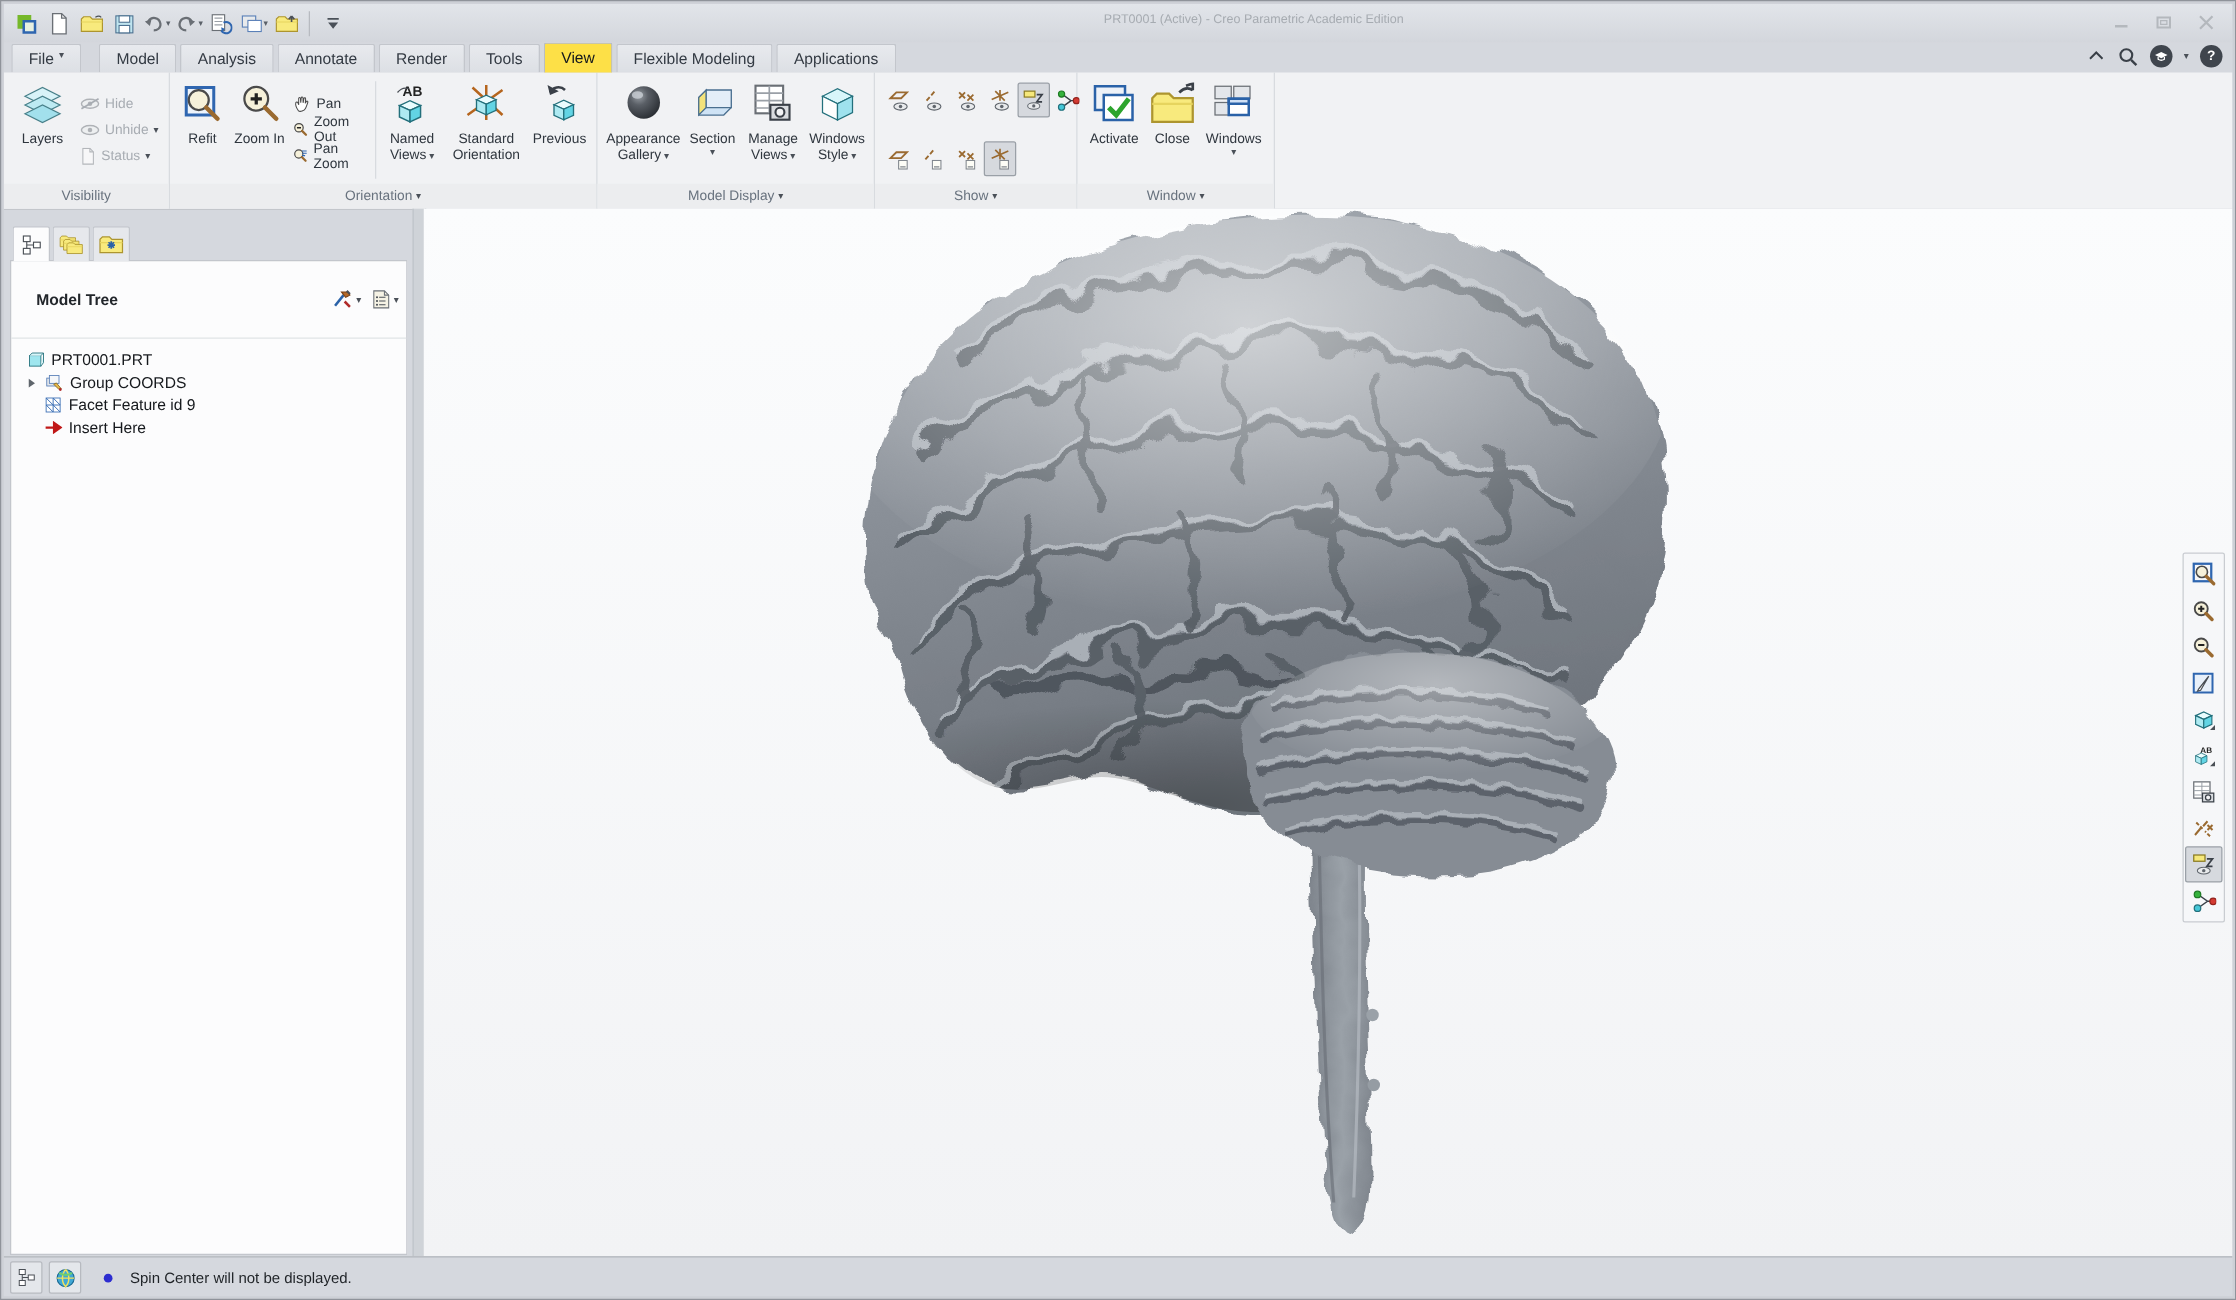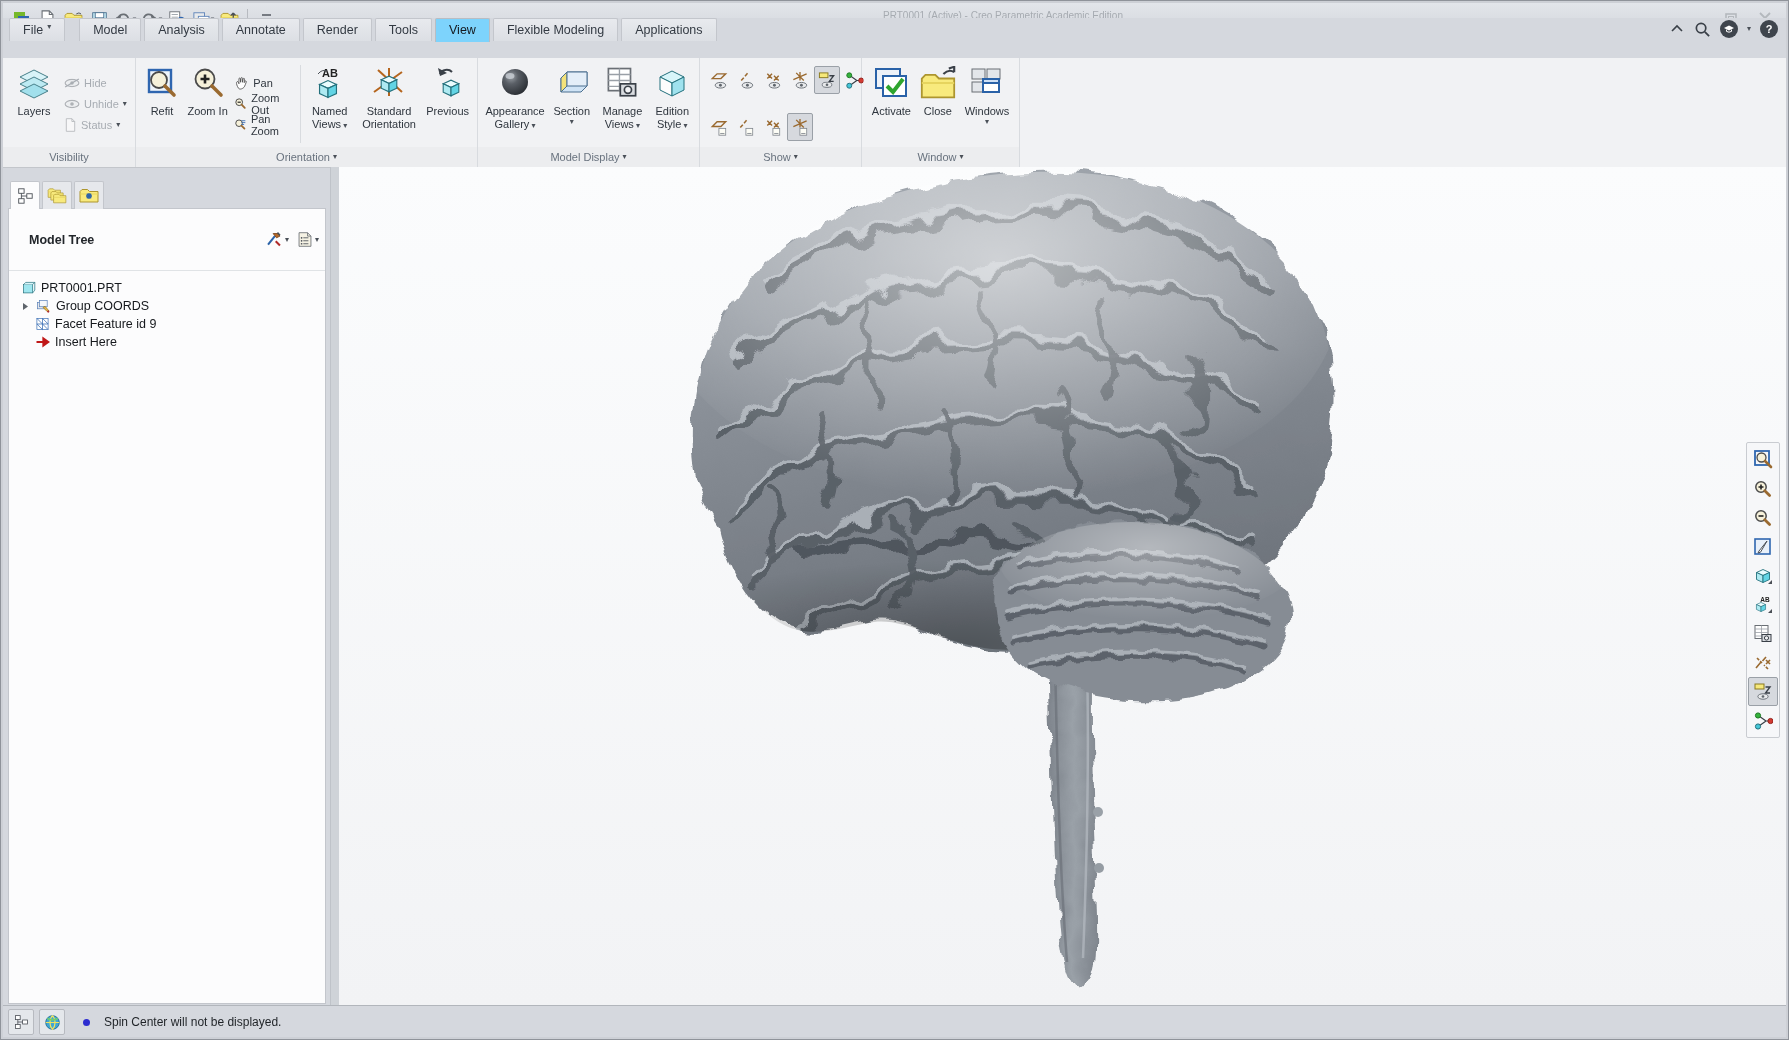--- a/index.html
+++ b/index.html
@@ -10,24 +10,24 @@
   
   #titlebar{position:absolute;left:3px;top:3px;right:3px;height:31px;background:linear-gradient(#e2e5ea,#d3d6dc);}
   #qat{position:absolute;left:6px;top:4px;display:flex;align-items:center;gap:2px}
   .qbtn{width:24px;height:24px;display:flex;align-items:center;justify-content:center;border-radius:2px}
   .qsep{width:1px;height:20px;background:#b7bac0;margin:0 4px}
   .dd7{font-size:7px;color:#5a6068;margin-left:1px}
   #title-text{position:absolute;left:1000px;top:7px;transform:translateX(-50%);font-size:10px;color:#a6abb1;white-space:nowrap}
   #winctl{position:absolute;right:10px;top:6px;display:flex;gap:12px}
   .wbtn{width:22px;height:17px;display:flex;align-items:center;justify-content:center}
   
-  #tabbar{position:absolute;left:3px;top:18px;right:3px;height:24px;background:#d5d8de;display:flex;align-items:flex-start}
+  #tabbar{position:absolute;left:3px;top:34px;right:3px;height:24px;background:#d5d8de;display:flex;align-items:center}
   .tab{height:23px;box-sizing:border-box;padding:4px 13px 0;font-size:12.5px;color:#333a43;
        background:linear-gradient(#e8eaee,#dcdfe4);border:1px solid #c3c6cc;border-bottom:none;margin-right:3px;border-radius:2px 2px 0 0;white-space:nowrap}
-  .tab.active{background:#7dd3fc;color:#14181d;border-color:#b9bdc3;height:24px;position:relative;z-index:2}
+  .tab.active{background:#fde047;color:#14181d;border-color:#b9bdc3;height:24px;position:relative;z-index:2}
   #tab-file{margin-left:6px;margin-right:14px;display:flex;align-items:flex-start;gap:4px}
   #corner-tools{position:absolute;right:8px;top:2px;display:flex;align-items:center;gap:9px}
   .circ{width:18px;height:18px;border-radius:50%;background:#3f454d;color:#fff;display:flex;align-items:center;justify-content:center;font-size:11px;font-weight:bold}
   
   #ribbon{position:absolute;left:3px;top:58px;right:3px;height:109px;background:#f1f2f4;border-bottom:1px solid #c3c6cb;display:flex}
   .rgroup{height:109px;box-sizing:border-box;border-right:1px solid #d8dbdf;display:flex;flex-direction:column}
   .rbody{flex:1;display:flex;align-items:center;padding:2px 4px 0}
   .rlabel{height:20px;background:#ecedef;font-size:11px;color:#68727e;display:flex;align-items:center;justify-content:center;gap:3px}
   .btn-big{display:flex;flex-direction:column;align-items:center;justify-content:flex-start;height:84px;padding:3px 3px 0;border-radius:2px;text-align:center}
   .btn-big .bicon{height:40px;display:flex;align-items:center;justify-content:center}
@@ -412,21 +412,21 @@
         <span class="blabel"><span>Manage Views</span><span class="ddown"> ▾</span></span>
       </div>
       <div class="btn-big" style="width:46px">
         <span class="bicon">
           <svg width="34" height="34" viewBox="0 0 34 34">
               <path d="M5 11 L17 5 L29 11 L17 17 Z" fill="#d8f6fa" stroke="#23707c"></path>
               <path d="M5 11 L17 17 L17 30 L5 24 Z" fill="#fdfdfd" stroke="#23707c"></path>
               <path d="M29 11 L17 17 L17 30 L29 24 Z" fill="#9fe2ee" stroke="#23707c"></path>
             </svg>
           </span>
-        <span class="blabel"><span>Edition Style</span><span class="ddown"> ▾</span></span>
+        <span class="blabel"><span>Windows Style</span><span class="ddown"> ▾</span></span>
       </div>
     </div>
     <div class="rlabel">
         <span>Model Display</span>
         <span class="ddown">▾</span>
       </div>
   </div>
 
   <div class="rgroup" style="width:162px">
     <div class="rbody" style="flex-direction:column;align-items:flex-start;justify-content:space-between;padding:8px 6px 6px">

